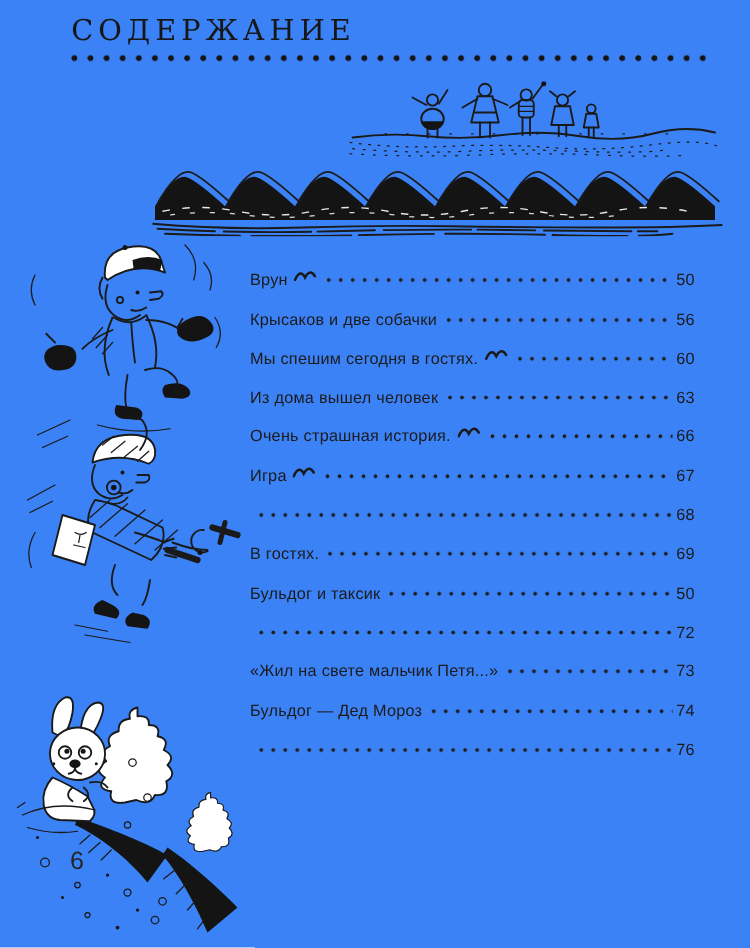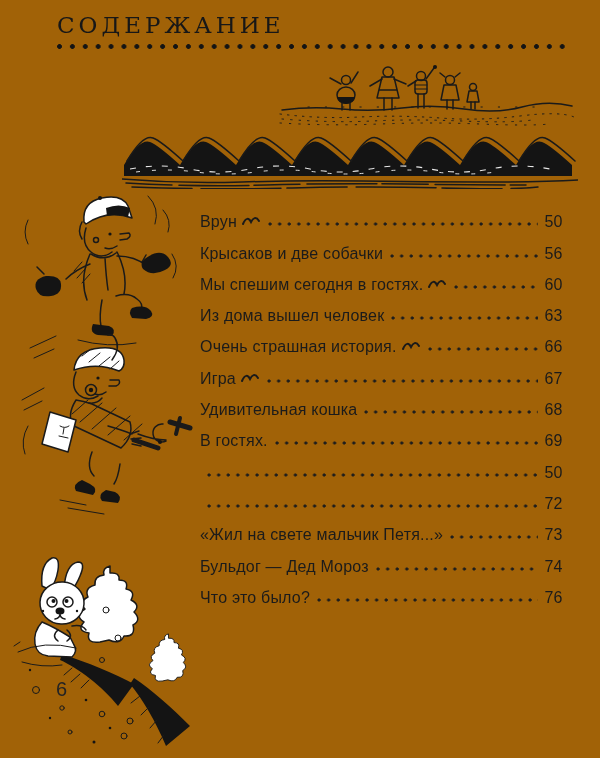--- a/index.html
+++ b/index.html
@@ -1,39 +1,39 @@
 <!DOCTYPE html>
 <html lang="ru"><head>
 <meta charset="utf-8">
 <style>
   html,body{margin:0;padding:0;background:#ffffff;}
   .page{
-    position:relative;width:600px;height:758px;background:#a16207;overflow:hidden;
+    position:relative;width:600px;height:758px;background:#3b82f6;overflow:hidden;
     font-family:"Liberation Sans",sans-serif;color:#1b1b1b;
   }
   .title{
     position:absolute;left:57px;top:12px;
     font-family:"DejaVu Serif",serif;font-size:23px;letter-spacing:4px;
     color:#171717;font-weight:500;
   }
   .dotted-rule{
     position:absolute;left:57px;top:43px;width:514px;height:7px;
     background-image:radial-gradient(circle at 2.5px 3.5px,#141414 2.1px,transparent 2.6px);
     background-size:12.9px 7px;background-repeat:repeat-x;
   }
   .toc{position:absolute;left:200px;top:203px;width:366px;}
-  .toc-row{display:flex;align-items:flex-end;height:31.3px;font-size:16px;letter-spacing:.2px;}
+  .toc-row{display:flex;align-items:flex-end;height:31.3px;font-size:13px;letter-spacing:.2px;}
   .toc-title{white-space:nowrap;padding-bottom:3px;}
   .bird{width:18px;height:11px;margin:0 1px 8px 5px;flex:0 0 auto;}
   .leader{
     flex:1 1 auto;height:4px;margin:0 3px 8px 7px;
     background-image:radial-gradient(circle at 2px 2px,#1d1d1d 1.35px,transparent 1.8px);
     background-size:9.6px 4px;background-repeat:repeat-x;
   }
-  .toc-page{padding-bottom:3px;min-width:25px;text-align:center;}
+  .toc-page{padding-bottom:3px;min-width:25px;text-align:left;}
   .page-num{position:absolute;left:56px;top:678px;font-size:20px;color:#242424;}
   svg.illus{position:absolute;}
   .ink{fill:none;stroke:#1a1a1a;stroke-width:1.5;stroke-linecap:round;stroke-linejoin:round;}
   .ink-thin{fill:none;stroke:#1a1a1a;stroke-width:1;stroke-linecap:round;}
   .ink-fill{fill:#141414;stroke:none;}
   .ink-white{fill:#ffffff;stroke:#1a1a1a;stroke-width:1.5;stroke-linejoin:round;}
 </style>
 </head>
 <body>
 
@@ -233,34 +233,34 @@
     <div class="toc-row">
       <span class="toc-title">Игра</span>
       <svg class="bird" viewBox="0 0 18 11">
         <path d="M1,9 C4,2 7,3 9,7 C11,3 14,1 17,6" fill="none" stroke="#1a1a1a" stroke-width="2" stroke-linecap="round"></path>
       </svg>
       <span class="leader"></span>
       <span class="toc-page">67</span>
     </div>
 
     <div class="toc-row">
-      <span class="toc-title">Удивительная кошка</span>
 
       <span class="leader"></span>
       <span class="toc-page">68</span>
     </div>
 
     <div class="toc-row">
       <span class="toc-title">В гостях.</span>
 
       <span class="leader"></span>
       <span class="toc-page">69</span>
     </div>
 
     <div class="toc-row">
+      <span class="toc-title">Бульдог и таксик</span>
 
       <span class="leader"></span>
       <span class="toc-page">50</span>
     </div>
 
     <div class="toc-row">
 
       <span class="leader"></span>
       <span class="toc-page">72</span>
     </div>
@@ -273,21 +273,20 @@
     </div>
 
     <div class="toc-row">
       <span class="toc-title">Бульдог — Дед Мороз</span>
 
       <span class="leader"></span>
       <span class="toc-page">74</span>
     </div>
 
     <div class="toc-row">
-      <span class="toc-title">Что это было?</span>
 
       <span class="leader"></span>
       <span class="toc-page">76</span>
     </div>
   </div>
 
   <div class="page-num">6</div>
 
 </div>
 

